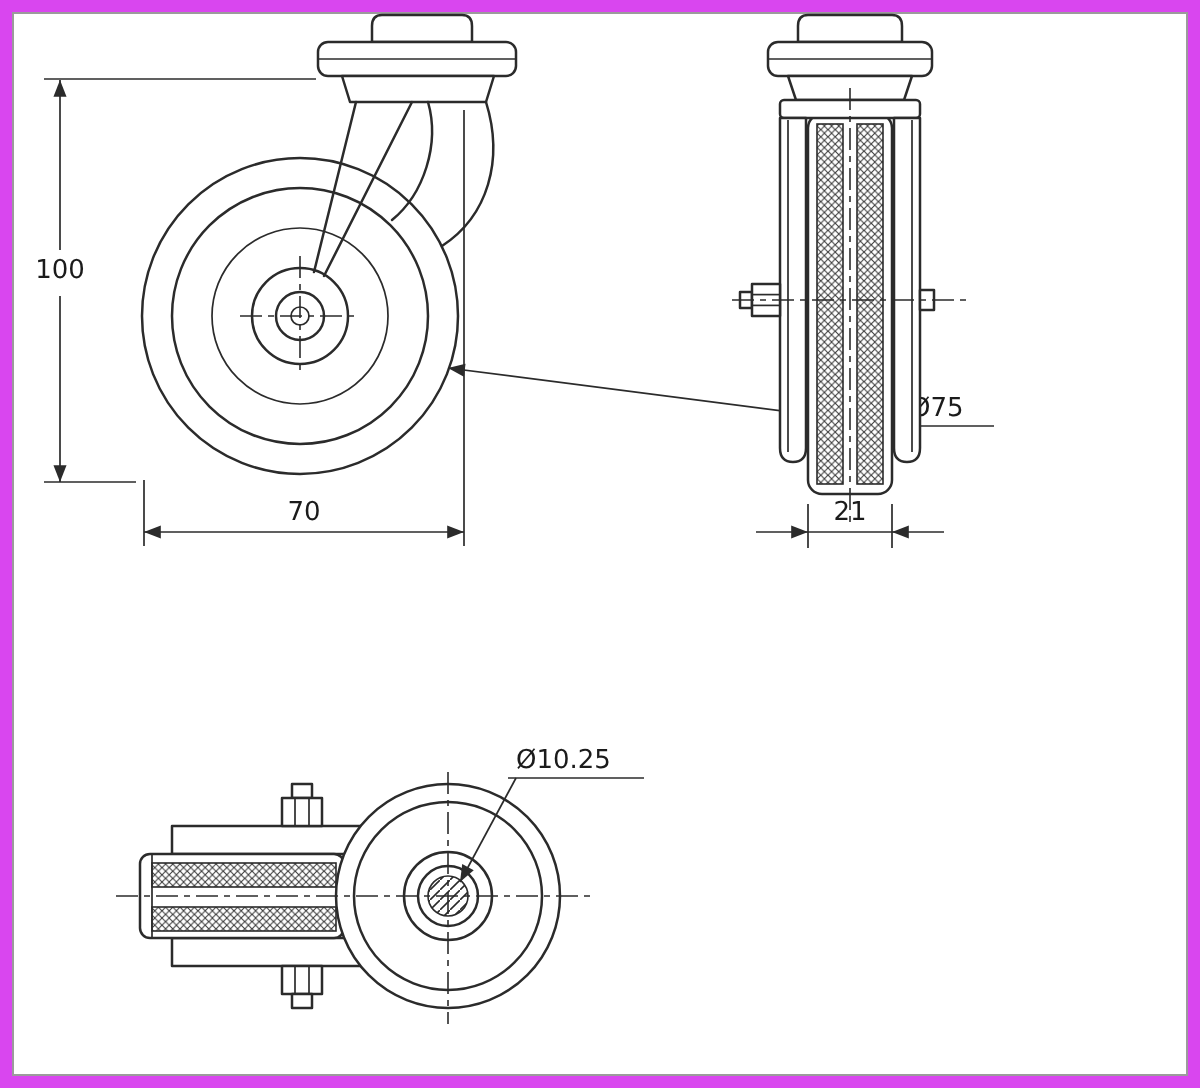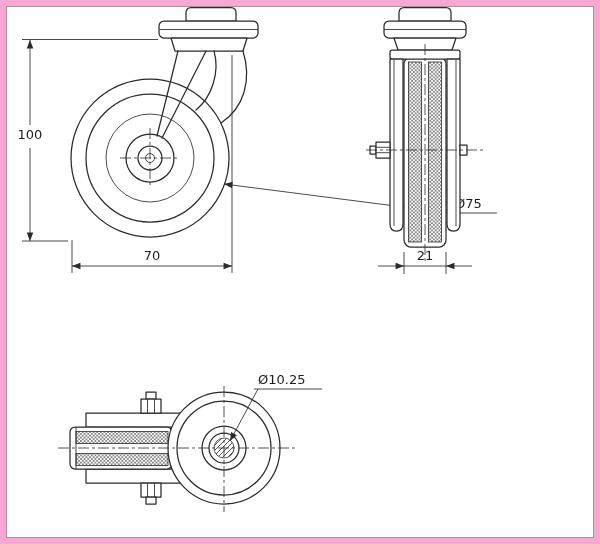--- a/index.html
+++ b/index.html
@@ -1,16 +1,16 @@
 <!DOCTYPE html>
 <html><head>
 <meta charset="utf-8">
 <style>
   html,body{margin:0;padding:0;background:#fff;}
-  .stage{position:relative;width:600px;height:544px;background:#f9a8d4;overflow:hidden;
+  .stage{position:relative;width:600px;height:544px;background:#d946ef;overflow:hidden;
          font-family:"DejaVu Sans", sans-serif;}
   svg{display:block;}
   .outline{stroke:#2b2b2b;stroke-width:1.25;fill:none;stroke-linejoin:round;stroke-linecap:round;}
   .outline-f{stroke:#2b2b2b;stroke-width:1.25;fill:#ffffff;stroke-linejoin:round;}
   .thin{stroke:#2b2b2b;stroke-width:0.85;fill:none;}
   .center{stroke:#2b2b2b;stroke-width:0.8;fill:none;stroke-dasharray:11 3 3 3;}
   .dim{stroke:#2b2b2b;stroke-width:0.85;fill:none;}
   .dimtext{font-size:13px;fill:#1b1b1b;}
   .knurlrect{stroke:#2b2b2b;stroke-width:0.8;}
 </style>

